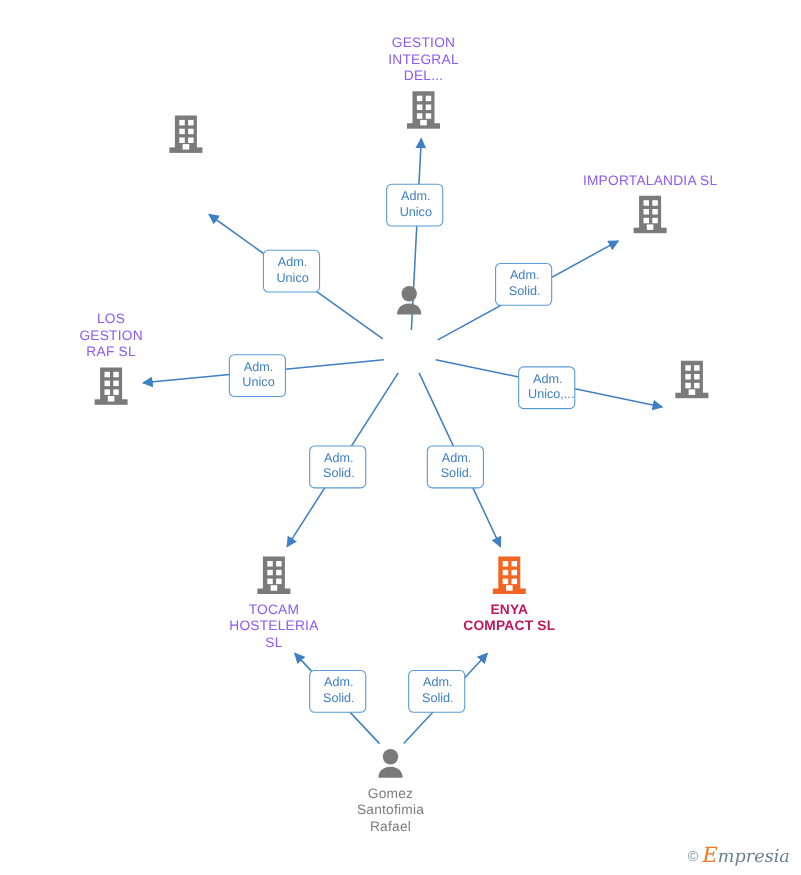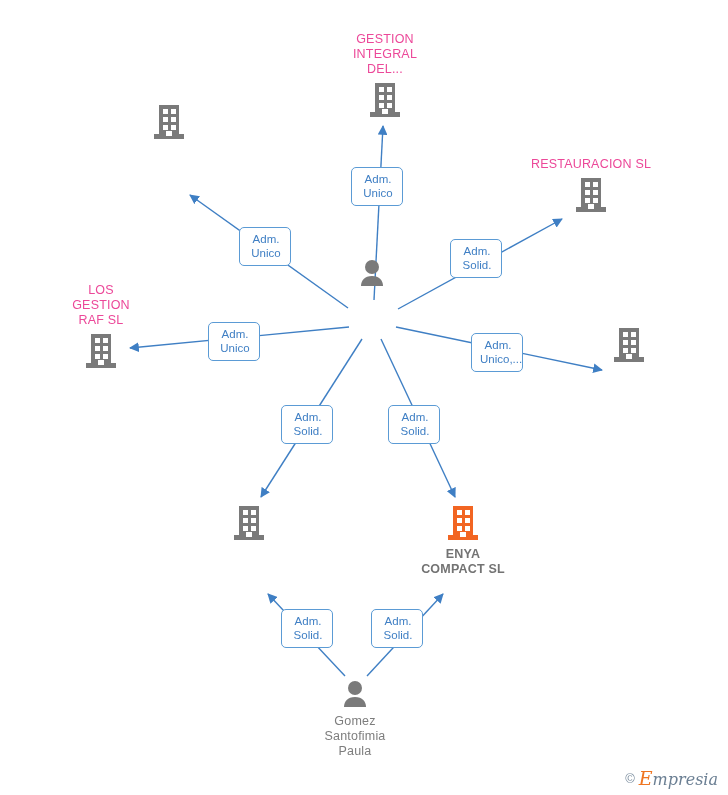--- a/index.html
+++ b/index.html
@@ -38,24 +38,24 @@
     letter-spacing: .2px;
   }
   .node .glyph {
     display: block;
     line-height: 0;
   }
   .node .caption {
     display: block;
     white-space: pre-line;
   }
-  .node.company .caption { color: #ec4899; }
+  .node.company .caption { color: #8b5cf6; }
   .node.person  .caption { color: #7d7d7d; }
   .node.highlight .caption {
-    color: #737373;
+    color: #be185d;
     font-weight: bold;
   }
   .node.label-above .caption { margin-bottom: 4px; }
   .node.label-below .caption { margin-top: 3px; }
 
   .edge-label {
     position: absolute;
     box-sizing: border-box;
     background: #ffffff;
     border: 1.4px solid #5b9bd5;
@@ -153,21 +153,21 @@
               <rect x="19" y="6" width="5" height="5"></rect>
               <rect x="11" y="14" width="5" height="5"></rect>
               <rect x="19" y="14" width="5" height="5"></rect>
               <rect x="11" y="22" width="5" height="5"></rect>
               <rect x="19" y="22" width="5" height="5"></rect>
               <rect x="14" y="28" width="6" height="5"></rect>
             </g>
           </svg></span>
       </div>
       <div class="node company label-above" style="left: 591px; top: 157px;">
-        <span class="caption">RESTAURACION SL</span>
+        <span class="caption">IMPORTALANDIA SL</span>
         <span class="glyph"><svg width="34" height="40" viewBox="0 0 34 40" aria-hidden="true">
             <g fill="#7a7a7a">
               <path d="M7 2 h20 v31 h-20 z"></path>
               <rect x="2" y="31" width="30" height="5"></rect>
             </g>
             <g fill="#ffffff">
               <rect x="11" y="6" width="5" height="5"></rect>
               <rect x="19" y="6" width="5" height="5"></rect>
               <rect x="11" y="14" width="5" height="5"></rect>
               <rect x="19" y="14" width="5" height="5"></rect>
@@ -231,20 +231,23 @@
             <g fill="#ffffff">
               <rect x="11" y="6" width="5" height="5"></rect>
               <rect x="19" y="6" width="5" height="5"></rect>
               <rect x="11" y="14" width="5" height="5"></rect>
               <rect x="19" y="14" width="5" height="5"></rect>
               <rect x="11" y="22" width="5" height="5"></rect>
               <rect x="19" y="22" width="5" height="5"></rect>
               <rect x="14" y="28" width="6" height="5"></rect>
             </g>
           </svg></span>
+        <span class="caption">TOCAM
+HOSTELERIA
+SL</span>
       </div>
       <div class="node company highlight label-below" style="left: 463px; top: 504px;">
         <span class="glyph"><svg width="34" height="40" viewBox="0 0 34 40" aria-hidden="true">
             <g fill="#f26522">
               <path d="M7 2 h20 v31 h-20 z"></path>
               <rect x="2" y="31" width="30" height="5"></rect>
             </g>
             <g fill="#ffffff">
               <rect x="11" y="6" width="5" height="5"></rect>
               <rect x="19" y="6" width="5" height="5"></rect>
@@ -260,21 +263,21 @@
       </div>
       <div class="node person label-below" style="left: 355px; top: 679px;">
         <span class="glyph"><svg width="32" height="32" viewBox="0 0 32 32" aria-hidden="true">
             <g fill="#7a7a7a">
               <circle cx="16" cy="9" r="7"></circle>
               <path d="M16 18 c-7.5 0 -11 4.6 -11 10 h22 c0 -5.4 -3.5 -10 -11 -10 z"></path>
             </g>
           </svg></span>
         <span class="caption">Gomez
 Santofimia
-Paula</span>
+Rafael</span>
       </div>
     </div>
   <div id="edge-labels">
       <div class="edge-label" style="left: 377px; top: 186px;">Adm.
 Unico</div>
       <div class="edge-label" style="left: 265px; top: 246px;">Adm.
 Unico</div>
       <div class="edge-label" style="left: 476px; top: 258px;">Adm.
 Solid.</div>
       <div class="edge-label" style="left: 234px; top: 341px;">Adm.

